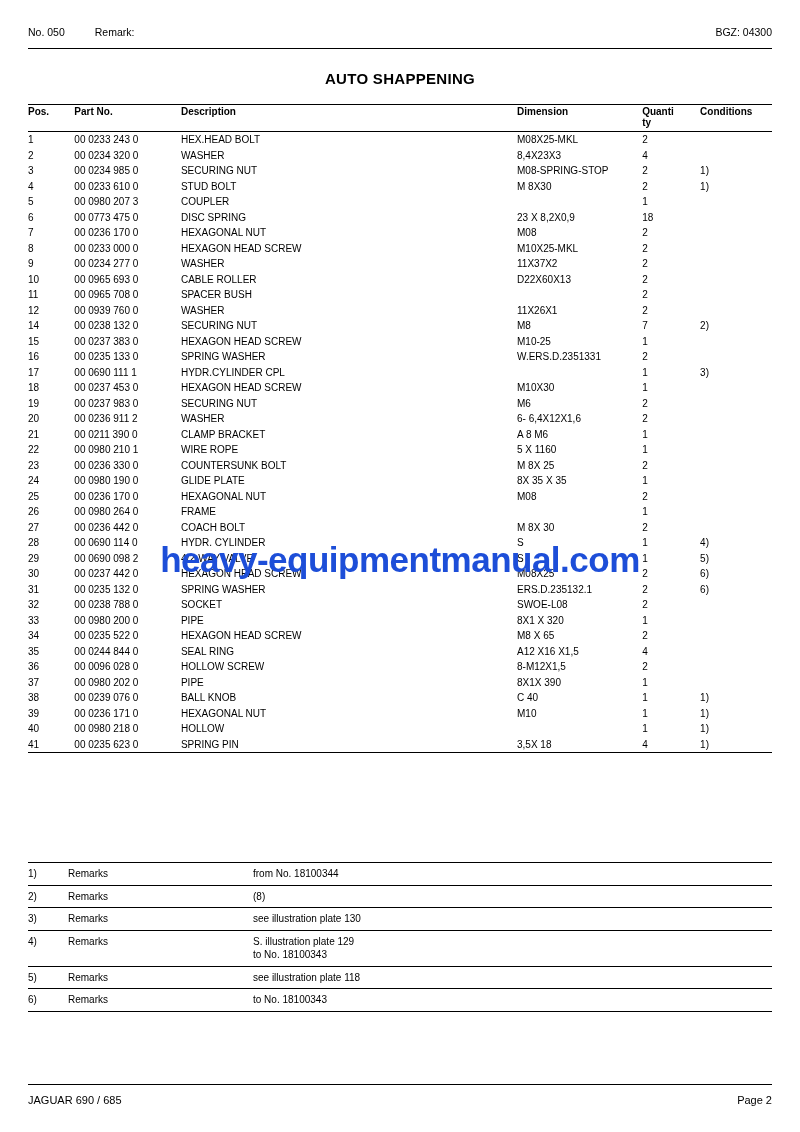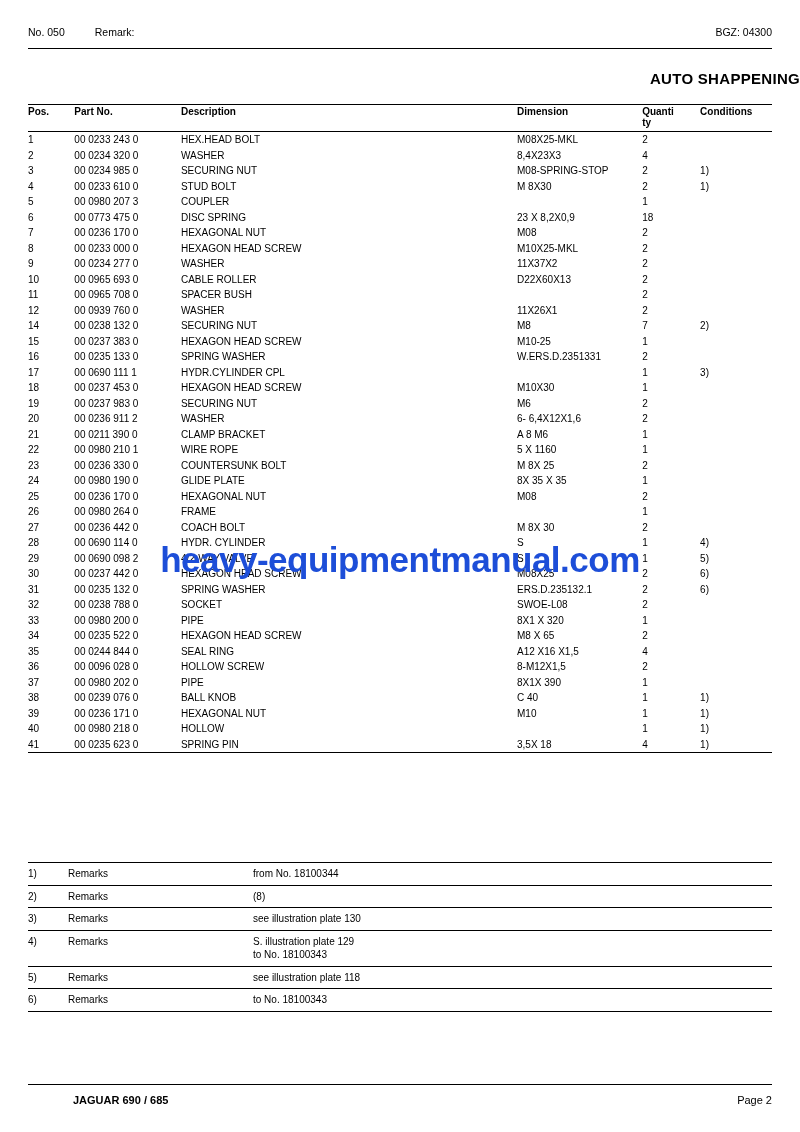--- a/index.html
+++ b/index.html
@@ -45,21 +45,21 @@
     right: 28px;
     height: 1px;
     background: #000;
   }
   
   .doc-title {
     position: absolute;
     top: 70px;
     left: 0;
     width: 100%;
-    text-align: right;
+    text-align: center;
     font-size: 15px;
     font-weight: bold;
     letter-spacing: 0.3px;
   }
   
   .table-wrap {
     position: absolute;
     top: 104px;
     left: 28px;
     right: 28px;
@@ -138,21 +138,21 @@
   .footer {
     position: absolute;
     left: 28px;
     right: 28px;
     bottom: 26px;
     font-size: 11px;
     display: flex;
     justify-content: space-between;
     align-items: center;
   }
-  .footer-left { font-weight: bold; margin-left: 45px; }
+  .footer-left { font-weight: normal; }
   
   .watermark {
     position: absolute;
     left: 0;
     width: 100%;
     top: 540px;
     text-align: center;
     font-size: 35px;
     font-weight: bold;
     color: #1d4ed8;

